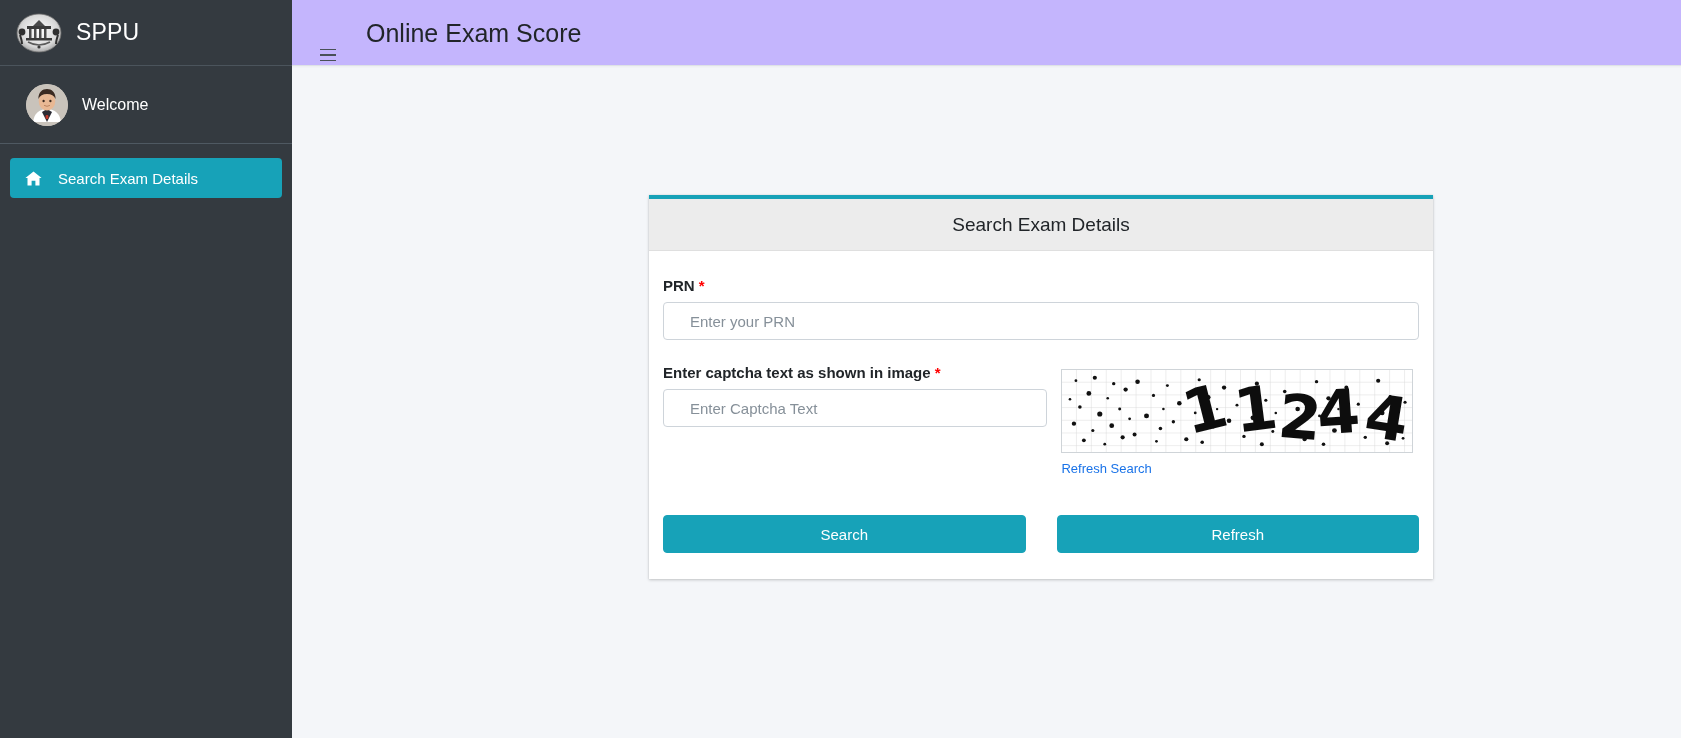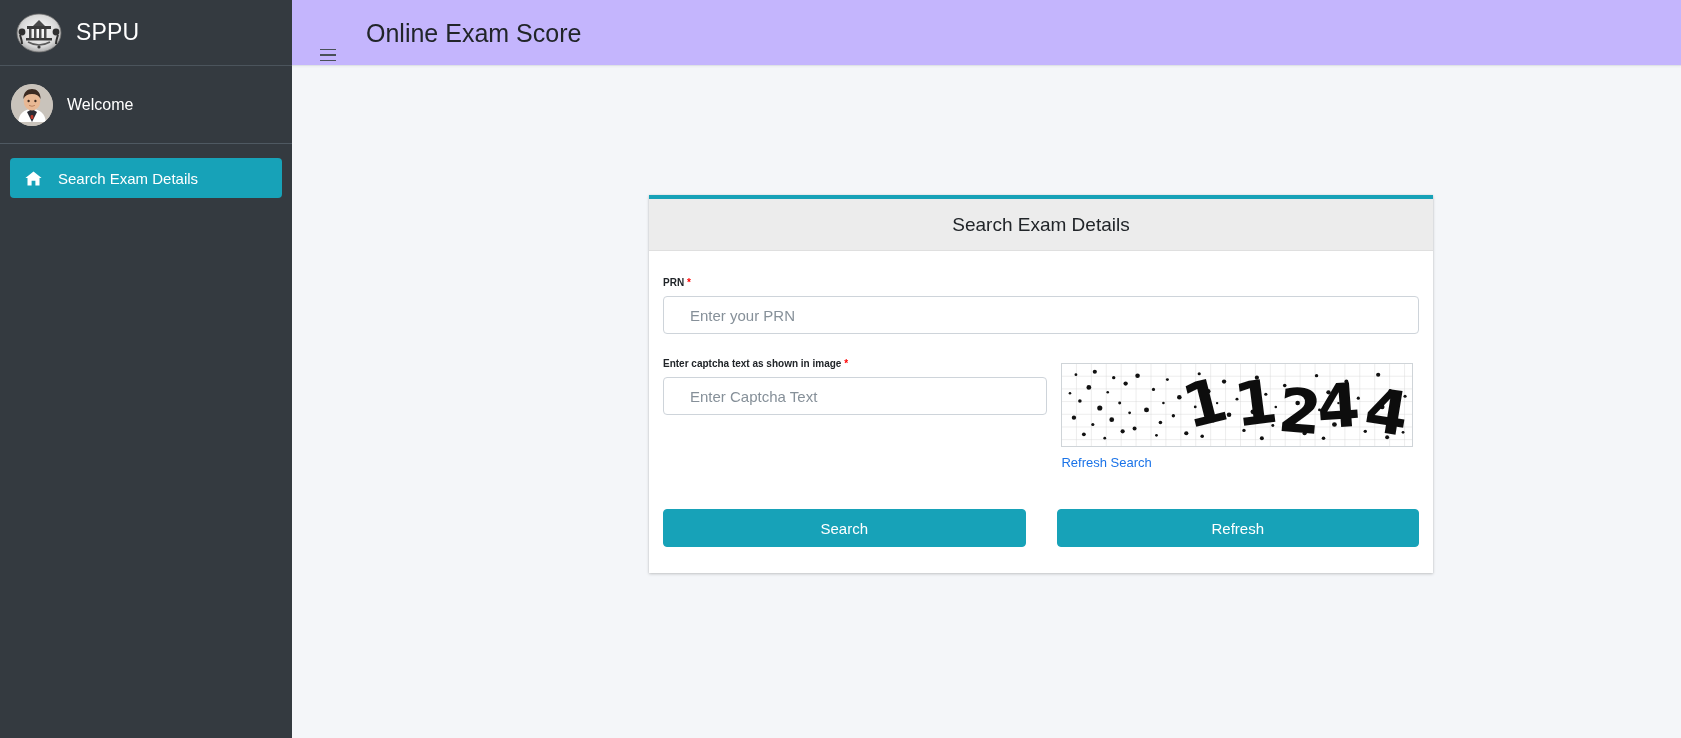--- a/index.html
+++ b/index.html
@@ -42,21 +42,21 @@
     color: #ffffff;
     font-size: 23px;
     font-weight: 400;
     letter-spacing: 0.2px;
     line-height: 1;
   }
   .user-panel {
     display: flex;
     align-items: center;
     gap: 14px;
-    padding: 14px 14px 14px 11px;
+    padding: 14px 14px 14px 26px;
     border-bottom: 1px solid #4f5962;
     height: 78px;
   }
   .avatar {
     width: 42px; height: 42px;
     border-radius: 50%;
     overflow: hidden;
     flex: 0 0 auto;
     background: #c9c4bd;
     display: block;
@@ -130,21 +130,21 @@
     border-bottom: 1px solid #dfdfdf;
     height: 52px;
     display: flex;
     align-items: center;
     justify-content: center;
   }
   .card-title { font-size: 19px; color: #212529; }
   .card-body { padding: 26px 14px 26px 14px; }
 
   .form-label {
-    font-size: 10px;
+    font-size: 15px;
     font-weight: bold;
     color: #212529;
     margin-bottom: 8px;
     display: block;
   }
   .req { color: #ff0000; font-weight: bold; }
 
   .form-control {
     width: 100%;
     height: 38px;

